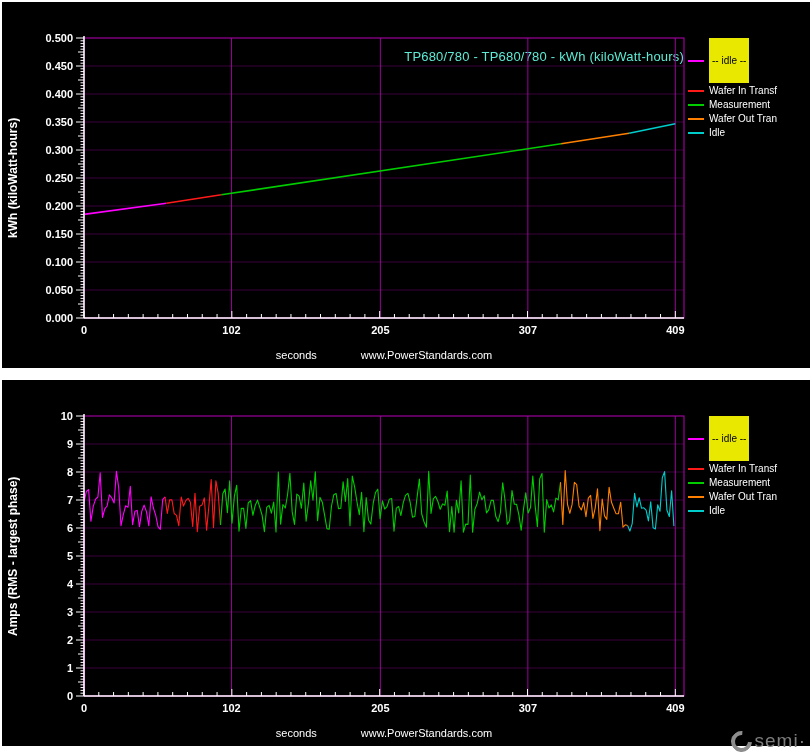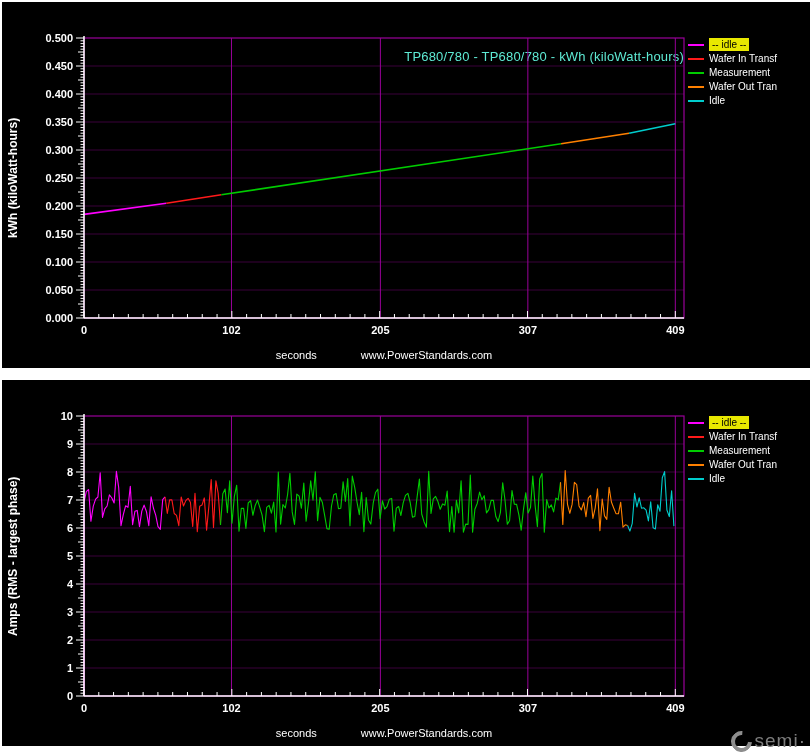--- a/index.html
+++ b/index.html
@@ -29,21 +29,21 @@
     color:#ffffff;font-size:11px;font-weight:400;
   }
   .caption .xlab{margin-right:44px;}
   .legend{
     position:absolute;left:686px;top:36px;width:118px;
     font-size:10px;color:#ffffff;line-height:13px;
   }
   .legend-item{display:flex;align-items:center;margin-bottom:1px;}
   .legend-swatch{display:inline-block;width:16px;height:2px;margin-right:5px;flex:0 0 16px;}
   .legend-label{white-space:nowrap;}
-  .legend-label.highlight{background:#e8e800;color:#000;padding:0 3px;}
+  .legend-label.highlight{background:#e8e800;color:#000;padding:16px 3px;}
   .watermark{
     position:absolute;right:6px;bottom:0px;z-index:9;
     display:flex;align-items:center;gap:3px;
   }
   .wm-logo{
     display:inline-block;width:13px;height:13px;border-radius:50%;
     border:4px solid #8d8d8d;border-right-color:transparent;
     transform:rotate(-40deg);
   }
   .wm-brand{color:#7d7d7d;font-size:19px;letter-spacing:1px;}

